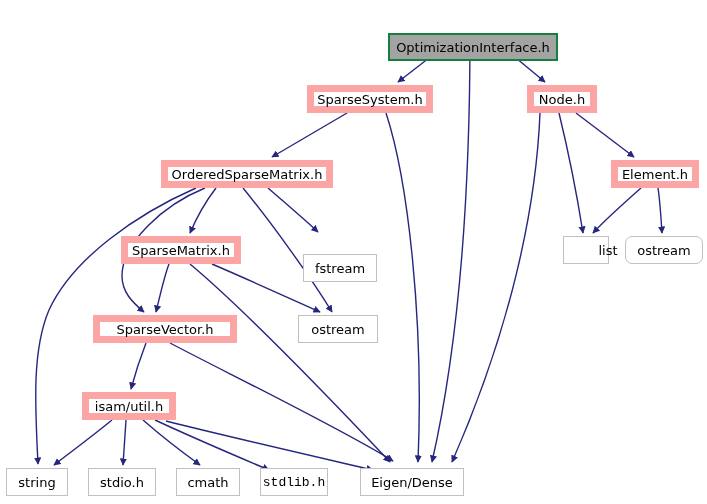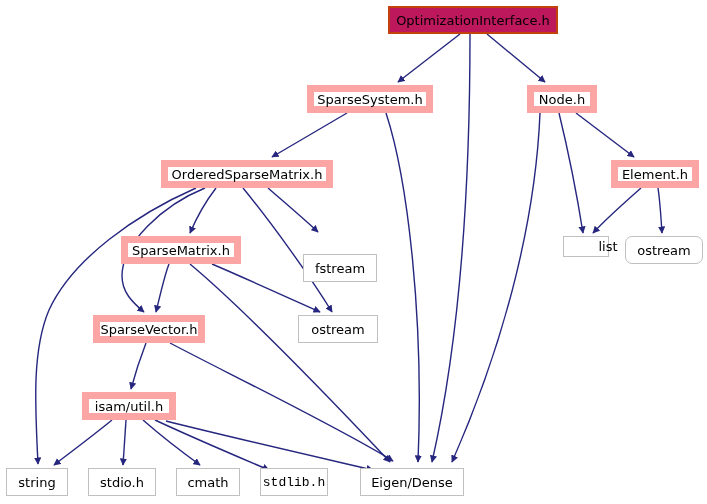--- a/index.html
+++ b/index.html
@@ -40,22 +40,23 @@
     white-space: nowrap;
     user-select: none;
   }
   .node-box.kind-project {
     border: 7px solid #fca5a5;
   }
   .node-box.kind-system {
     border: 1px solid #c0c0c0;
   }
   .node-box.kind-root {
-    border: 2px solid #c2410c;
-    background: #be185d;
+    border: 2px solid #15803d;
+    background: #a3a3a3;
+    margin-top: 27px;
   }
   .edge-path {
     fill: none;
     stroke: #26267f;
     stroke-width: 1.4;
   }
   .arrow-head {
     fill: #26267f;
     stroke: none;
   }
@@ -113,27 +114,27 @@
       </div>
       <div class="node-box kind-project" style="left: 611px; top: 160px; width: 88px; height: 28px;">
         <span>Element.h</span>
       </div>
       <div class="node-box kind-project" style="left: 121px; top: 236px; width: 120px; height: 28px;">
         <span>SparseMatrix.h</span>
       </div>
       <div class="node-box kind-system" style="left: 303px; top: 236px; width: 74px; height: 28px; margin-top: 18px;">
         <span>fstream</span>
       </div>
-      <div class="node-box kind-system" style="left: 563px; top: 236px; width: 44px; height: 21px; padding-left: 44px;">
+      <div class="node-box kind-system" style="left: 563px; top: 236px; width: 44px; height: 28px; padding-left: 44px;">
         <span>list</span>
       </div>
       <div class="node-box kind-system" style="left: 625px; top: 236px; width: 78px; height: 28px; border-radius: 7px;">
         <span>ostream</span>
       </div>
-      <div class="node-box kind-project" style="left: 93px; top: 315px; width: 112px; height: 28px;">
+      <div class="node-box kind-project" style="left: 93px; top: 315px; width: 144px; height: 28px;">
         <span>SparseVector.h</span>
       </div>
       <div class="node-box kind-system" style="left: 298px; top: 315px; width: 80px; height: 28px;">
         <span>ostream</span>
       </div>
       <div class="node-box kind-project" style="left: 82px; top: 392px; width: 94px; height: 28px;">
         <span>isam/util.h</span>
       </div>
       <div class="node-box kind-system" style="left: 6px; top: 468px; width: 62px; height: 28px;">
         <span>string</span>

